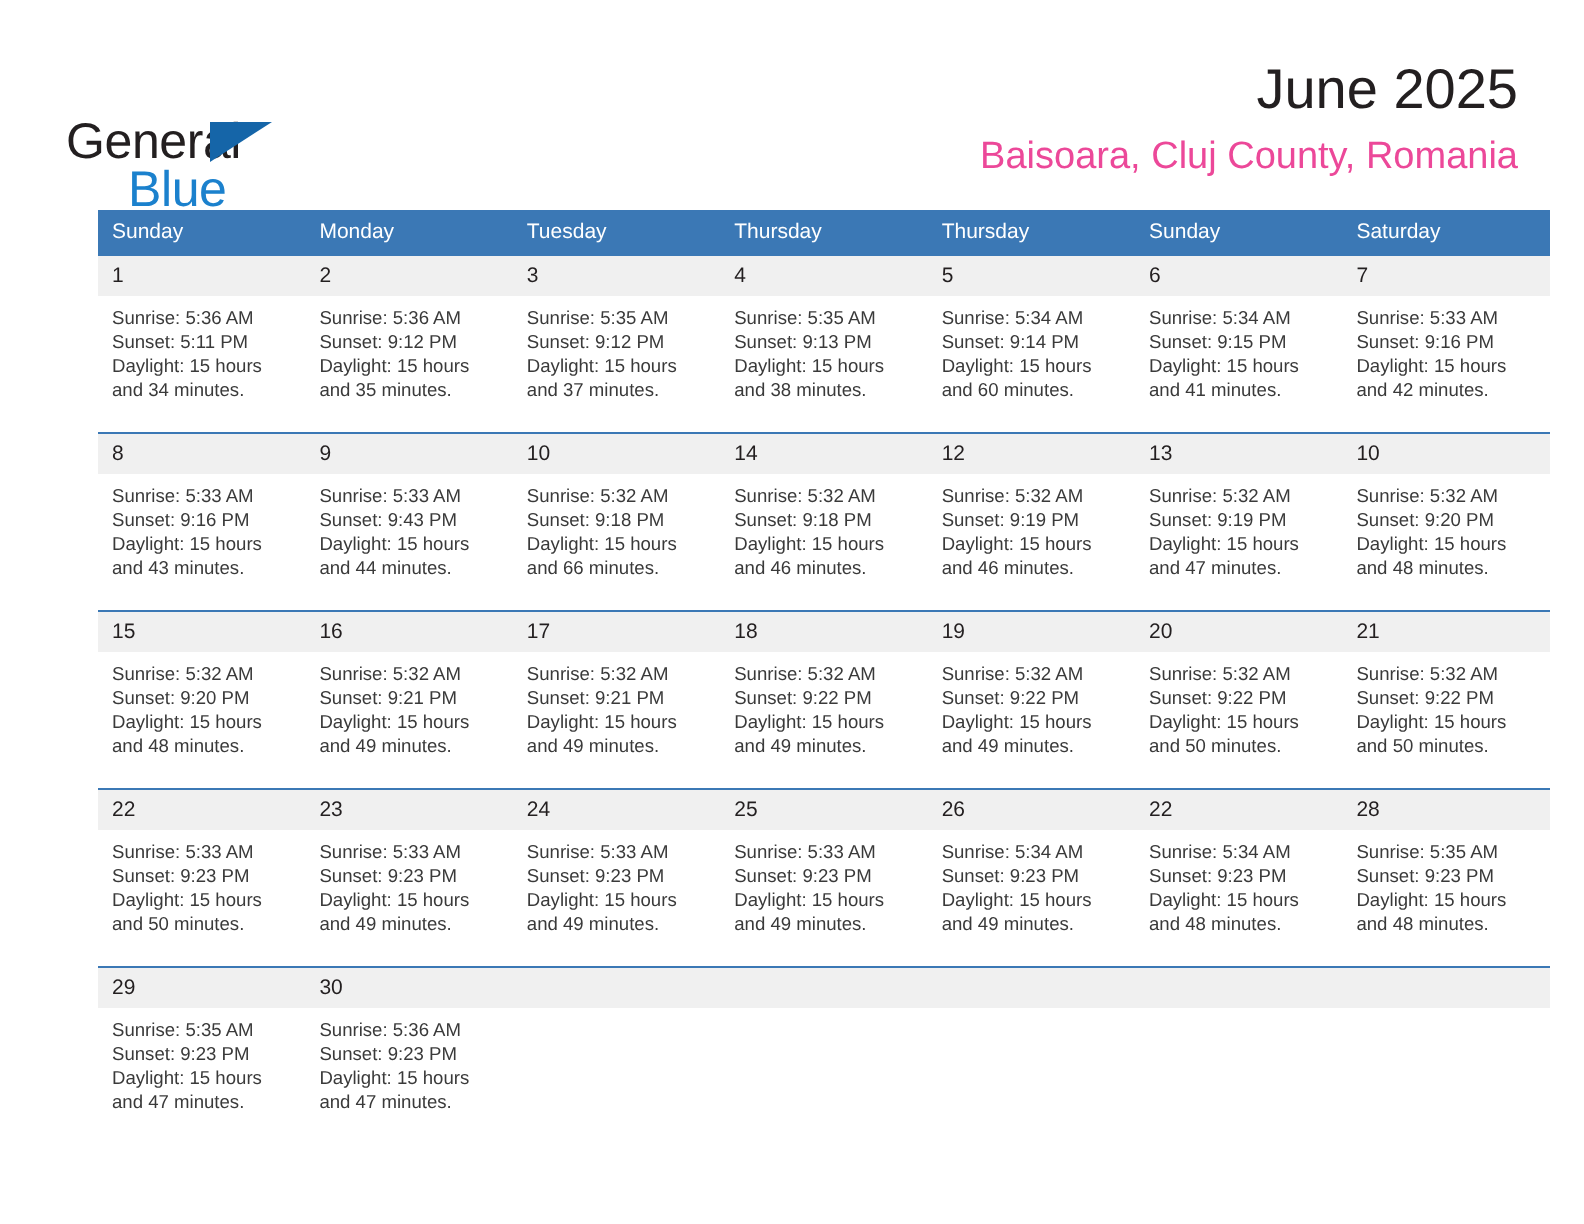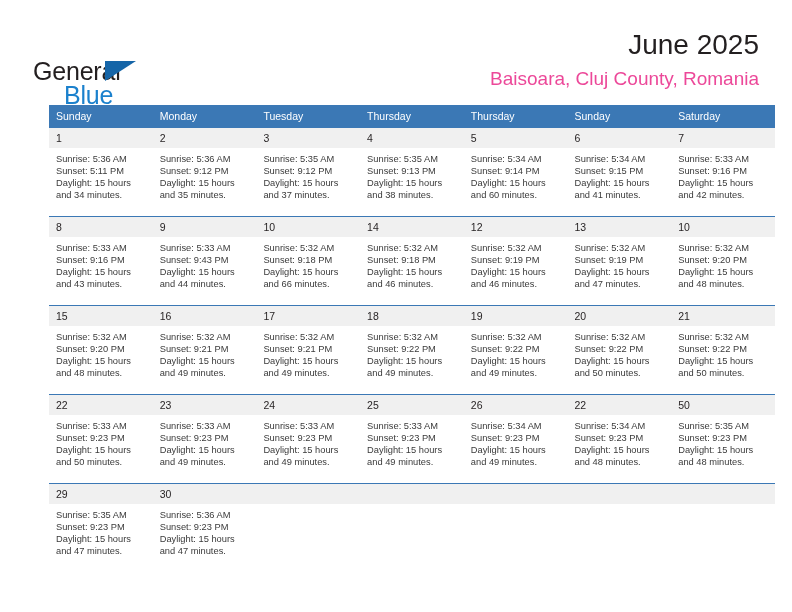--- a/index.html
+++ b/index.html
@@ -426,21 +426,21 @@
           <td>
             <div class="daynum">22</div>
             <div class="cell-body">
               <div>Sunrise: 5:34 AM</div>
               <div>Sunset: 9:23 PM</div>
               <div>Daylight: 15 hours</div>
               <div>and 48 minutes.</div>
             </div>
           </td>
           <td>
-            <div class="daynum">50</div>
+            <div class="daynum">28</div>
             <div class="cell-body">
               <div>Sunrise: 5:35 AM</div>
               <div>Sunset: 9:23 PM</div>
               <div>Daylight: 15 hours</div>
               <div>and 48 minutes.</div>
             </div>
           </td>
         </tr>
         <tr>
           <td>

